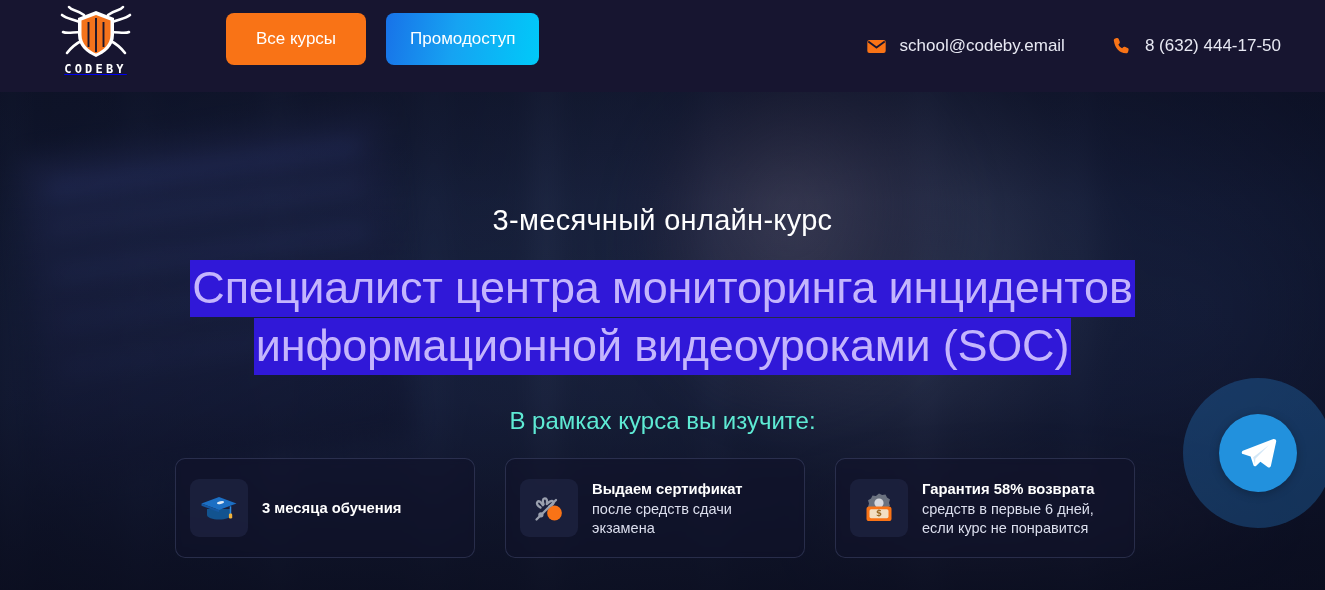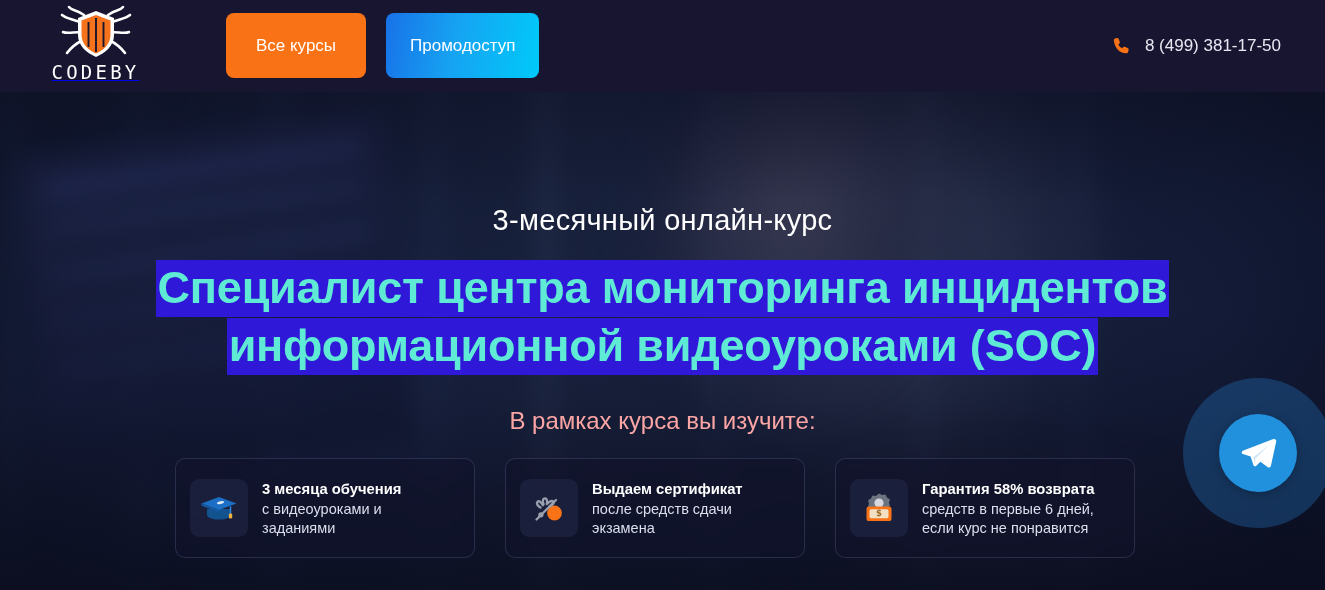--- a/index.html
+++ b/index.html
@@ -39,36 +39,36 @@
     height: 80px;
     display: flex;
     flex-direction: column;
     align-items: center;
     justify-content: flex-start;
   }
   .logo-mark { width: 72px; height: 56px; display:block; }
   .logo-text {
     margin-top: 2px;
     font-family: "DejaVu Sans Mono", monospace;
-    font-size: 19px;
-    font-weight: 400;
+    font-size: 12px;
+    font-weight: 700;
     letter-spacing: 3.2px;
     color: #ffffff;
     line-height: 1;
   }
 
   .nav-btns {
     position: absolute;
     left: 226px;
     top: 13px;
     display: flex;
     gap: 20px;
   }
   .btn {
-    height: 65px;
+    height: 52px;
     border: none;
     border-radius: 8px;
     color: #ffffff;
     font-family: "Liberation Sans", sans-serif;
     font-size: 17px;
     font-weight: 400;
     cursor: pointer;
     padding: 0 24px;
     display: flex;
     align-items: center;
@@ -205,33 +205,32 @@
     position: absolute;
     top: 167px; left: 0; right: 0;
     font-size: 45px;
     font-weight: 400;
     line-height: 58px;
     color: #ffffff;
     letter-spacing: -.2px;
   }
   .headline .hl {
     background: #3018d8;
-    color: #5eead4;
+    color: #c4b5fd;
     padding: 2px 2px 4px;
     box-decoration-break: clone;
-    font-weight: bold;
     -webkit-box-decoration-break: clone;
   }
 
   .subline {
     position: absolute;
     top: 315px; left: 0; right: 0;
     font-size: 24px;
     font-weight: 400;
-    color: #fca5a5;
+    color: #5eead4;
   }
 
   
   .cards {
     position: absolute;
     top: 366px;
     left: 175px;
     width: 960px;
     display: flex;
     gap: 30px;
@@ -336,23 +335,30 @@
     </a>
 
     <div class="nav-btns">
       <button class="btn btn-orange">Все курсы</button>
       <button class="btn btn-blue">Промодоступ</button>
     </div>
 
     <div class="contacts">
       <a class="contact" href="#">
         <svg class="ico" viewBox="0 0 24 24">
+          <rect x="1.5" y="4.5" width="21" height="15" rx="2.4" fill="#f97316"></rect>
+          <path d="M2.6 6.2 L12 13.2 L21.4 6.2" fill="none" stroke="#171530" stroke-width="2.1" stroke-linejoin="round"></path>
+        </svg>
+        <span>school@codeby.email</span>
+      </a>
+      <a class="contact" href="#">
+        <svg class="ico" viewBox="0 0 24 24">
           <path d="M6.4 2.3c1.1-.3 2 .2 2.4 1.2l1.2 3c.3.9.1 1.7-.6 2.3l-1 .9c.9 1.9 2.4 3.4 4.3 4.3l.9-1c.6-.7 1.4-.9 2.3-.6l3 1.2c1 .4 1.5 1.3 1.2 2.4l-.6 2.2c-.3 1-1.2 1.7-2.3 1.6C9.4 19.2 4.8 14.6 3.2 5.2c-.1-1.1.6-2 1.6-2.3z" fill="#f97316"></path>
         </svg>
-        <span>8 (499) 381-17-50</span>
+        <span>8 (632) 444-17-50</span>
       </a>
     </div>
   </header>
 
   <section class="hero">
     <div class="hero-bg"></div>
     <div class="hero-monitor"></div>
     <div class="hero-person"></div>
     <div class="hero-desk"></div>
     <div class="hero-vignette"></div>
@@ -376,21 +382,20 @@
               <path d="M8 21v6c0 2.6 5.4 4.6 12 4.6S32 29.6 32 27v-6H8z" fill="#12538f"></path>
               <path d="M2.5 15.5 20 9l17.5 6.5L20 22z" fill="#1c6fc4"></path>
               <path d="M2.5 15.5 20 22v2.2L2.5 17.7z" fill="#1558a3"></path>
               <ellipse cx="21.5" cy="14.6" rx="3.6" ry="1.5" fill="#dfe9f5" transform="rotate(-12 21.5 14.6)"></ellipse>
               <path d="M31.5 18.3v7.6" stroke="#2b8ae0" stroke-width="1.5" fill="none"></path>
               <rect x="29.9" y="25.4" width="3.3" height="5.2" rx="1.3" fill="#f2b33a"></rect>
             </svg>
           </span>
           <span class="card-txt">
             <strong class="card-title">3 месяца обучения</strong>
-            <span class="card-desc">с видеоуроками и заданиями</span>
           </span>
         </div>
 
         <div class="card">
           <span class="card-ico">
             <svg viewBox="0 0 40 40">
               <circle cx="25.5" cy="25" r="7.4" fill="#f97316"></circle>
               <g fill="none" stroke="#9aa0ae" stroke-width="2.3" stroke-linecap="round">
                 <path d="M7.5 31.5 L27 12"></path>
                 <path d="M11.5 19.5 c-3-2-4.5-4-3-5.6 1.5-1.6 3.6 .2 5.4 3.3"></path>

